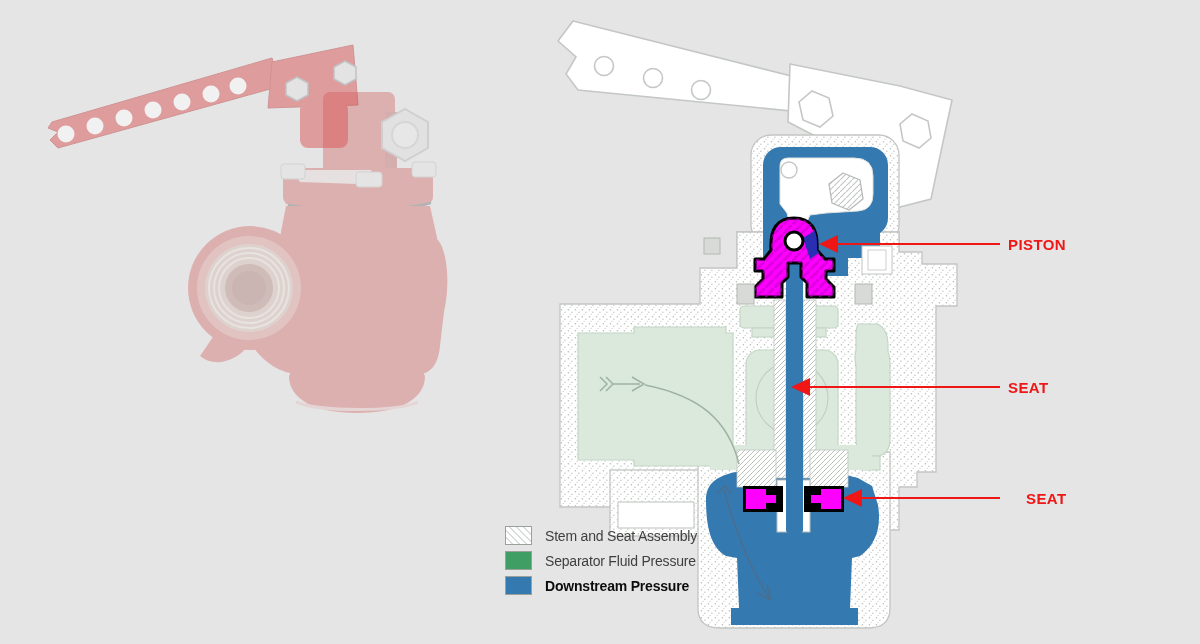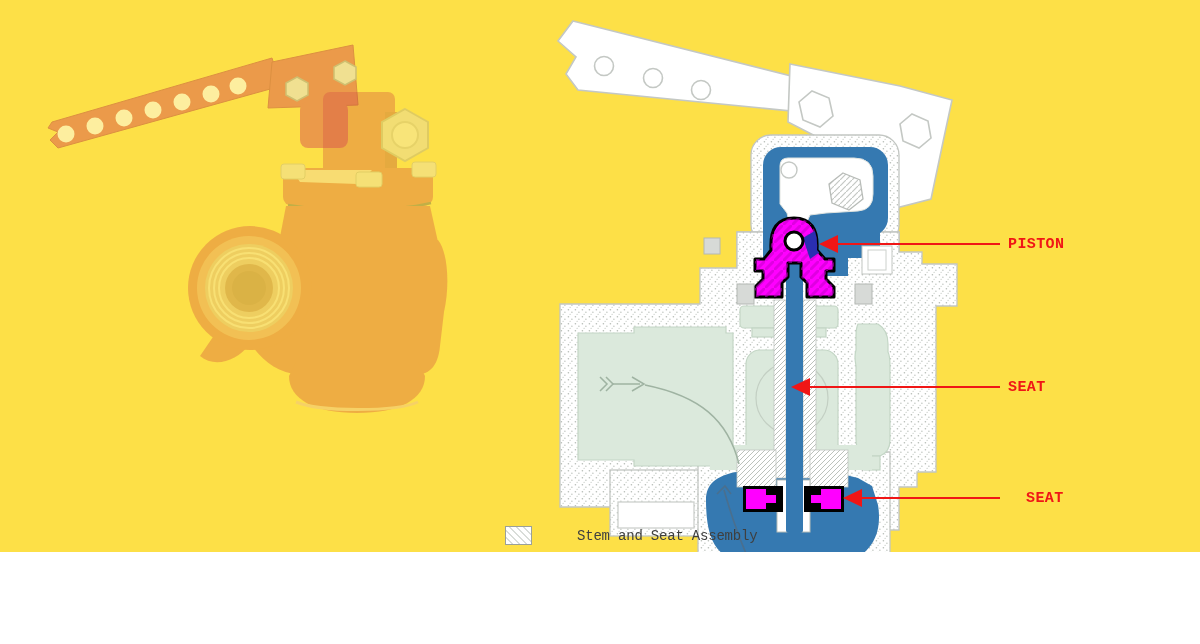--- a/index.html
+++ b/index.html
@@ -1,26 +1,26 @@
 <!DOCTYPE html>
 <html><head>
 <meta charset="utf-8">
 <style>
   html,body{margin:0;padding:0;background:#fff;}
   .stage{
-    position:relative;width:1200px;height:552px;overflow:hidden;background:#fde047;
-    font-family:Liberation Mono, monospace;
+    position:relative;width:1200px;height:644px;overflow:hidden;background:#e5e5e5;
+    font-family:Liberation Sans, sans-serif;
   }
   .art{position:absolute;left:0;top:0;width:1200px;height:644px;}
   .callout-label{
     position:absolute;font-weight:bold;font-size:15px;letter-spacing:.4px;
     color:#f01616;white-space:nowrap;
   }
   .legend{position:absolute;left:505px;top:523px;}
-  .legend-row{display:flex;align-items:center;height:25px;gap:32px;}
+  .legend-row{display:flex;align-items:center;height:25px;}
   .legend-swatch{
     width:27px;height:19px;margin-right:13px;flex:0 0 auto;
     border:1px solid #9aa09a;box-sizing:border-box;
   }
   .legend-swatch.hatched{
     background-color:#fff;
     background-image:repeating-linear-gradient(45deg,#ffffff 0 4px,#d9ddd9 4px 5px);
   }
   .legend-label{font-size:14px;color:#3f3f3f;letter-spacing:-.2px;white-space:nowrap;}
   .legend-row.em .legend-label{font-weight:bold;color:#0c0c0c;}
@@ -202,15 +202,23 @@
 
 <div class="callout-label" style="left:1008px;top:236px;">PISTON</div>
 <div class="callout-label" style="left:1008px;top:379px;">SEAT</div>
 <div class="callout-label" style="left:1026px;top:490px;">SEAT</div>
 
 <div class="legend">
   <div class="legend-row">
     <span class="legend-swatch hatched"></span>
     <span class="legend-label">Stem and Seat Assembly</span>
   </div>
+  <div class="legend-row">
+    <span class="legend-swatch" style="background-color: rgb(63, 158, 99);"></span>
+    <span class="legend-label">Separator Fluid Pressure</span>
+  </div>
+  <div class="legend-row em">
+    <span class="legend-swatch" style="background-color: rgb(53, 121, 177);"></span>
+    <span class="legend-label">Downstream Pressure</span>
+  </div>
 </div>
 
 </div>
 
 </body></html>

